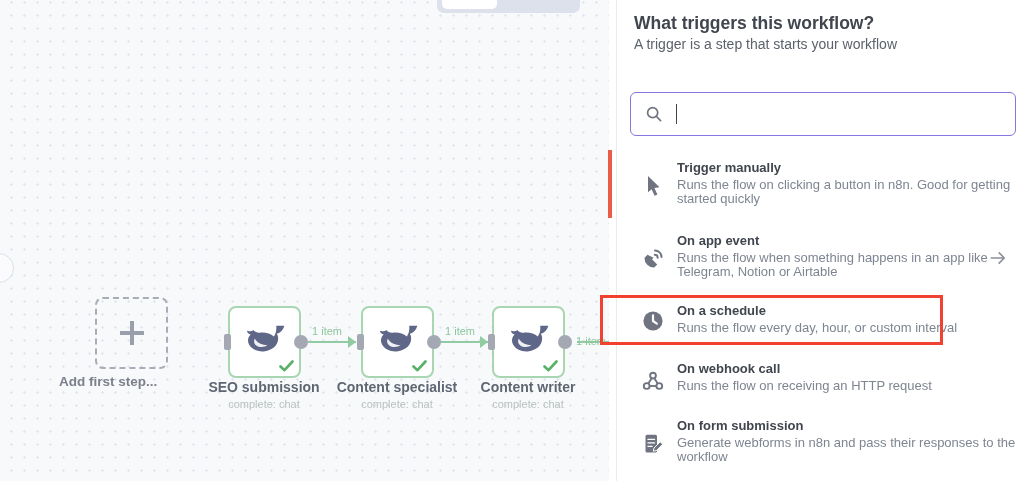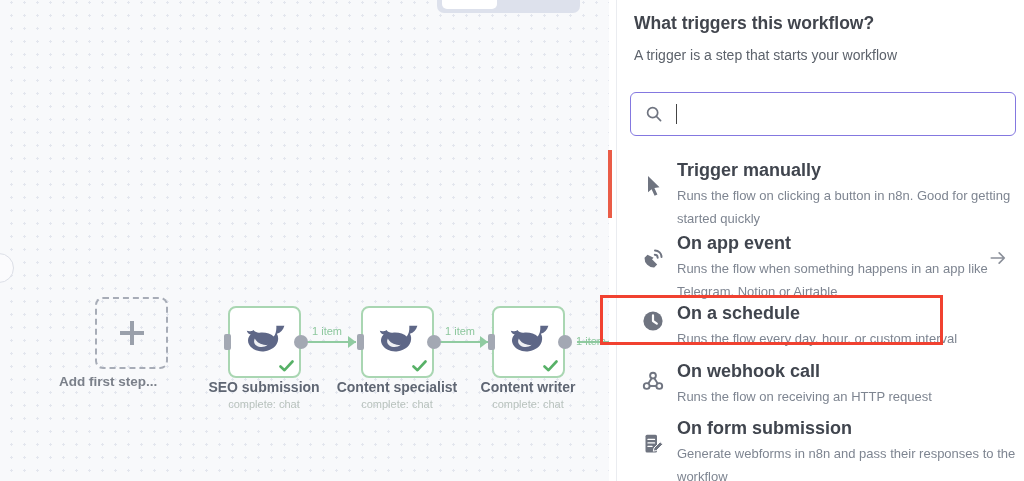--- a/index.html
+++ b/index.html
@@ -57,38 +57,38 @@
   .conn-label { position:absolute; font-size:11px; color:#8cc79d; width:52px; text-align:center; }
   .conn-label.cl1 { left:301px; top:325px; }
   .conn-label.cl2 { left:434px; top:325px; }
   .conn-label.cl3 { left:565px; top:335px; }
 
   
   .panel { position:absolute; left:609px; top:0; width:415px; height:481px;
     background:#fff; border-left:1px solid #eaecf0;margin-left:7px; }
   .panel-title { position:absolute; left:17px; top:13px; font-size:17.5px;
     font-weight:bold; color:#41454d; }
-  .panel-sub { position:absolute; left:17px; top:47px; font-size:14px; color:#5c626b; }
+  .panel-sub { position:absolute; left:17px; top:36px; font-size:14px; color:#5c626b; }
 
   .searchbox { position:absolute; left:13px; top:92px; width:386px; height:44px;
     border:1.5px solid #8478e0; border-radius:6px; background:#fff;
     display:flex; align-items:center; padding-left:14px; }
   .searchbox .caret { width:1px; height:20px; background:#444; margin-left:13px; }
   .searchbox input { border:none; outline:none; flex:1; font-size:15px; color:#3c4148;
     margin-left:2px; font-family:inherit; background:transparent; }
   .searchbox input::placeholder { color:#9aa1ab; opacity:1; }
 
   .prow { position:absolute; left:24px; width:380px; cursor:pointer; }
   .prow.r1 { top:160px; } .prow.r2 { top:233px; } .prow.r3 { top:303px; }
   .prow.r4 { top:361px; } .prow.r5 { top:418px; }
   .prow .picon { position:absolute; left:0; top:14px; width:24px; height:24px; }
   .prow.r3 .picon { top:6px; } .prow.r4 .picon { top:8px; }
   .ptext { margin-left:36px; width:346px; }
-  .ptitle { font-size:18px; font-weight:bold; color:#40454e; margin-bottom:3px; }
-  .pdesc { font-size:13px; color:#7e8591; line-height:23px; }
+  .ptitle { font-size:13px; font-weight:bold; color:#40454e; margin-bottom:3px; }
+  .pdesc { font-size:13px; color:#7e8591; line-height:14px; }
   .row-arrow { position:absolute; right:12px; top:16px; }
 
   
   .ann-box { position:absolute; left:600px; top:295px; width:343px; height:50px;
     border:3px solid #f14130; pointer-events:none; }
   .ann-bar { position:absolute; left:608px; top:150px; width:4px; height:68px;
     background:#ea5c47; pointer-events:none; }
 </style>
 </head>
 <body>

